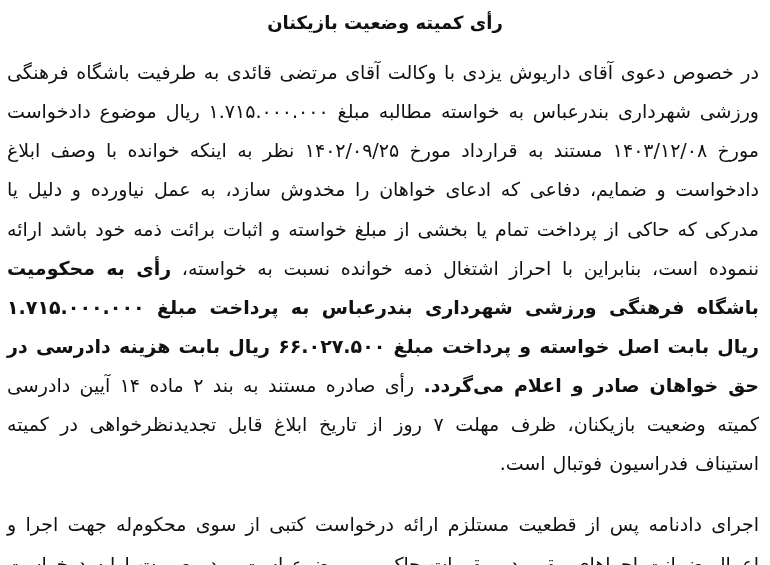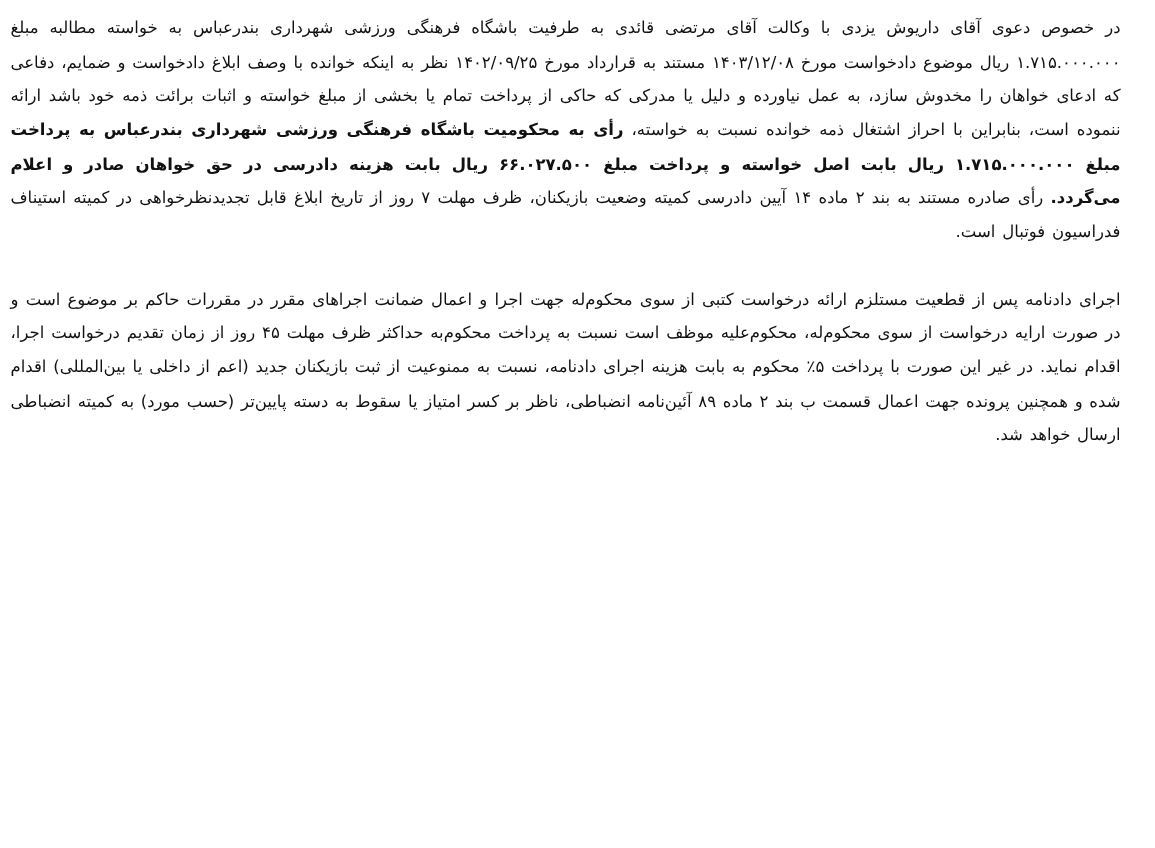--- a/index.html
+++ b/index.html
@@ -19,33 +19,34 @@
     overflow: hidden;
   }
   .doc-title {
     text-align: center;
     font-size: 18px;
     font-weight: 700;
     margin: 4px 0 20px 0;
     letter-spacing: 0;
   }
   .doc-paragraph {
-    font-size: 11px;
+    font-size: 19px;
     line-height: 2.06;
     text-align: justify;
-    margin: 0 16px 22px 0;
+    margin: 0 4px 22px 0;
     word-spacing: 1px;
   }
   .doc-paragraph .bold-span {
     font-weight: 700;
   }
 </style>
 </head>
 <body>
 
 <div class="page">
 
+  <h1 class="doc-title">رأی کمیته وضعیت بازیکنان</h1>
 
   <p class="doc-paragraph"><span>در خصوص دعوی آقای داریوش یزدی با وکالت آقای مرتضی قائدی به طرفیت باشگاه فرهنگی ورزشی شهرداری بندرعباس به خواسته مطالبه مبلغ ۱.۷۱۵.۰۰۰.۰۰۰ ریال موضوع دادخواست مورخ ۱۴۰۳/۱۲/۰۸ مستند به قرارداد مورخ ۱۴۰۲/۰۹/۲۵ نظر به اینکه خوانده با وصف ابلاغ دادخواست و ضمایم، دفاعی که ادعای خواهان را مخدوش سازد، به عمل نیاورده و دلیل یا مدرکی که حاکی از پرداخت تمام یا بخشی از مبلغ خواسته و اثبات برائت ذمه خود باشد ارائه ننموده است، بنابراین با احراز اشتغال ذمه خوانده نسبت به خواسته، </span><span class="bold-span">رأی به محکومیت باشگاه فرهنگی ورزشی شهرداری بندرعباس به پرداخت مبلغ ۱.۷۱۵.۰۰۰.۰۰۰ ریال بابت اصل خواسته و پرداخت مبلغ ۶۶.۰۲۷.۵۰۰ ریال بابت هزینه دادرسی در حق خواهان صادر و اعلام می‌گردد.</span><span> رأی صادره مستند به بند ۲ ماده ۱۴ آیین دادرسی کمیته وضعیت بازیکنان، ظرف مهلت ۷ روز از تاریخ ابلاغ قابل تجدیدنظرخواهی در کمیته استیناف فدراسیون فوتبال است.</span></p>
 
   <p class="doc-paragraph">اجرای دادنامه پس از قطعیت مستلزم ارائه درخواست کتبی از سوی محکوم‌له جهت اجرا و اعمال ضمانت اجراهای مقرر در مقررات حاکم بر موضوع است و در صورت ارایه درخواست از سوی محکوم‌له، محکوم‌علیه موظف است نسبت به پرداخت محکوم‌به حداکثر ظرف مهلت ۴۵ روز از زمان تقدیم درخواست اجرا، اقدام نماید. در غیر این صورت با پرداخت ۵٪ محکوم به بابت هزینه اجرای دادنامه، نسبت به ممنوعیت از ثبت بازیکنان جدید (اعم از داخلی یا بین‌المللی) اقدام شده و همچنین پرونده جهت اعمال قسمت ب بند ۲ ماده ۸۹ آئین‌نامه انضباطی، ناظر بر کسر امتیاز یا سقوط به دسته پایین‌تر (حسب مورد) به کمیته انضباطی ارسال خواهد شد.</p>
 
 </div>
 
 </body></html>

